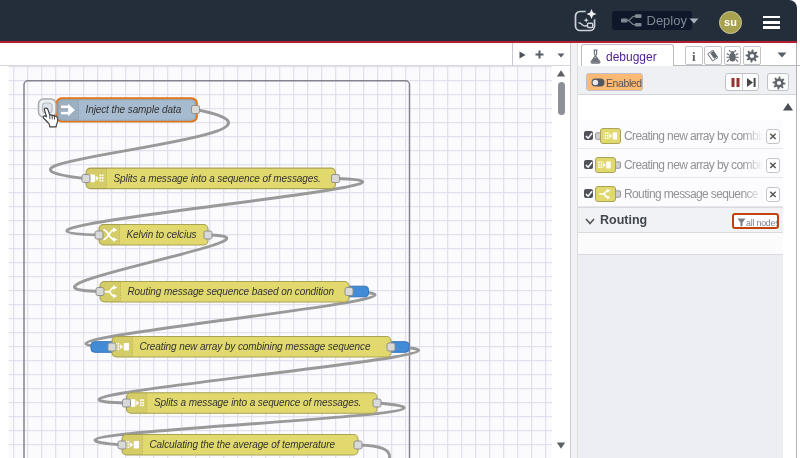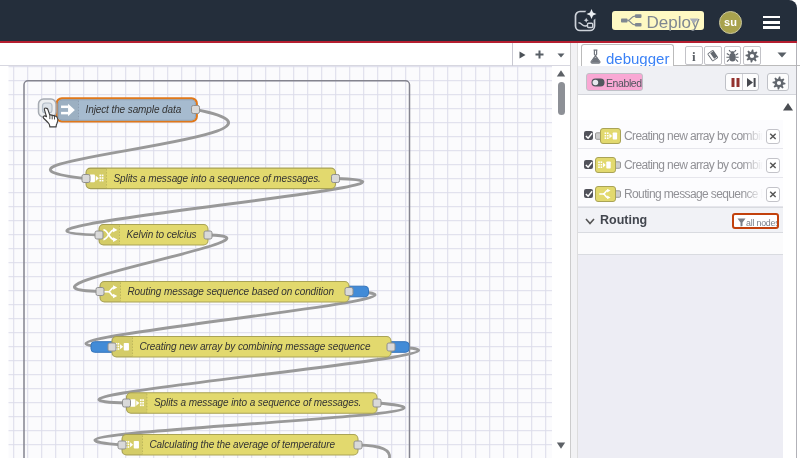--- a/index.html
+++ b/index.html
@@ -1,31 +1,31 @@
 <!DOCTYPE html>
 <html><head><meta charset="utf-8"><style>
 *{margin:0;padding:0;box-sizing:border-box}
 html,body{width:800px;height:458px;overflow:hidden;font-family:"Liberation Sans",sans-serif;background:#fff}
 .abs{position:absolute}
 #header{position:absolute;left:0;top:0;width:797px;height:40.5px;background:#242e3b;border-top-right-radius:8px}
 #redline{position:absolute;left:0;top:40.5px;width:797px;height:2px;background:#b51e30}
-#deploy{position:absolute;left:612px;top:10.5px;width:92px;height:19.5px;background:#fef9c3;border-radius:3px;color:#7f8791;font-size:17px}
+#deploy{position:absolute;left:612px;top:10.5px;width:80px;height:19.5px;background:#0f172a;border-radius:3px;color:#7f8791;font-size:13px}
 #deploy span{position:absolute;left:34.5px;top:2.8px}
 #avatar{position:absolute;left:719px;top:10.5px;width:23px;height:23px;border-radius:50%;background:#a8a24e;border:1.5px solid #c9c6a0;color:#fff;font-size:11px;font-weight:bold;text-align:center;line-height:20px}
 .hbar{position:absolute;left:763px;width:17px;height:2.4px;background:#fff}
 #tabbar{position:absolute;left:0;top:42.5px;width:570px;height:23px;background:#fff;border-bottom:1px solid #d7d7e0}
 #tbbtns{position:absolute;left:512px;top:42.5px;width:58px;height:23px;border-left:1px solid #c9c9d2}
 #sep{position:absolute;left:570px;top:42.5px;width:8px;height:415.5px;background:#f2f2f4;border-left:1px solid #ccc;border-right:1px solid #ddd}
 #sidebar{position:absolute;left:578px;top:42.5px;width:222px;height:415.5px;background:#fff}
 #sbtabs{position:absolute;left:0;top:0;width:222px;height:23.5px;background:#fff}
 #sbtabs .bline{position:absolute;left:96px;top:22.5px;width:126px;height:1px;background:#bbb}
-#dtab{position:absolute;left:3px;top:1.5px;width:93px;height:22px;background:#fff;border:1px solid #bbb;border-bottom:none;border-radius:3px 3px 0 0;font-size:15px;color:#3b82f6}
+#dtab{position:absolute;left:3px;top:1.5px;width:93px;height:22px;background:#fff;border:1px solid #bbb;border-bottom:none;border-radius:3px 3px 0 0;font-size:12px;color:#4c1d95}
 .sbtn{position:absolute;top:3px;width:17.5px;height:19.5px;background:#fff;border:1px solid #c3c3c8;border-radius:2px;text-align:center;color:#5c6167}
 #sbtool{position:absolute;left:0;top:23.5px;width:218.3px;height:29px;background:#eff0f4;border-bottom:1px solid #d4d6dc}
-#enbtn{position:absolute;left:7.5px;top:7px;width:57px;height:17.5px;background:#f9a8d4;border:1px solid #bfc1c7;border-radius:3px;font-size:10.5px;letter-spacing:-0.4px;color:#50555e;overflow:hidden}
+#enbtn{position:absolute;left:7.5px;top:7px;width:57px;height:17.5px;background:#fdba74;border:1px solid #bfc1c7;border-radius:3px;font-size:10.5px;letter-spacing:-0.4px;color:#50555e;overflow:hidden}
 .wbtn{position:absolute;top:7px;height:17.5px;background:#fdfdfd;border:1px solid #bfc1c7;border-radius:3px}
 .shead{position:absolute;left:0;width:204.5px;background:#f1f2f6;border-top:1px solid #d9dbe0;border-bottom:1px solid #d9dbe0;font-size:12.5px;font-weight:bold;color:#42464e}
 .brow{position:absolute;left:0;width:204.5px;height:29px;background:#fcfcfe;border-bottom:1px solid #e6e6ec;font-size:12px;letter-spacing:-0.62px;color:#919196}
 .bchk{position:absolute;left:5.5px;top:11px;width:9.5px;height:9.5px;background:#51525a;border-radius:2px}
 .bx{position:absolute;left:187.5px;top:9px;width:14.5px;height:15px;background:#fff;border:1px solid #c3c3c9;border-radius:3px;color:#555;font-size:10px;font-weight:bold;text-align:center;line-height:14px}
 .rtxt{position:absolute;left:46px;top:9px;width:139px;overflow:hidden;white-space:nowrap}
 .fade{position:absolute;left:165px;top:6px;width:20px;height:20px;background:linear-gradient(90deg,rgba(252,252,254,0),#fcfcfe)}
 .nlabel{font-size:10px;font-style:italic;fill:#333;letter-spacing:-0.1px;font-family:"Liberation Sans",sans-serif}
 .wire{fill:none;stroke:#999;stroke-width:2.9}
 svg text{font-family:"Liberation Sans",sans-serif}

